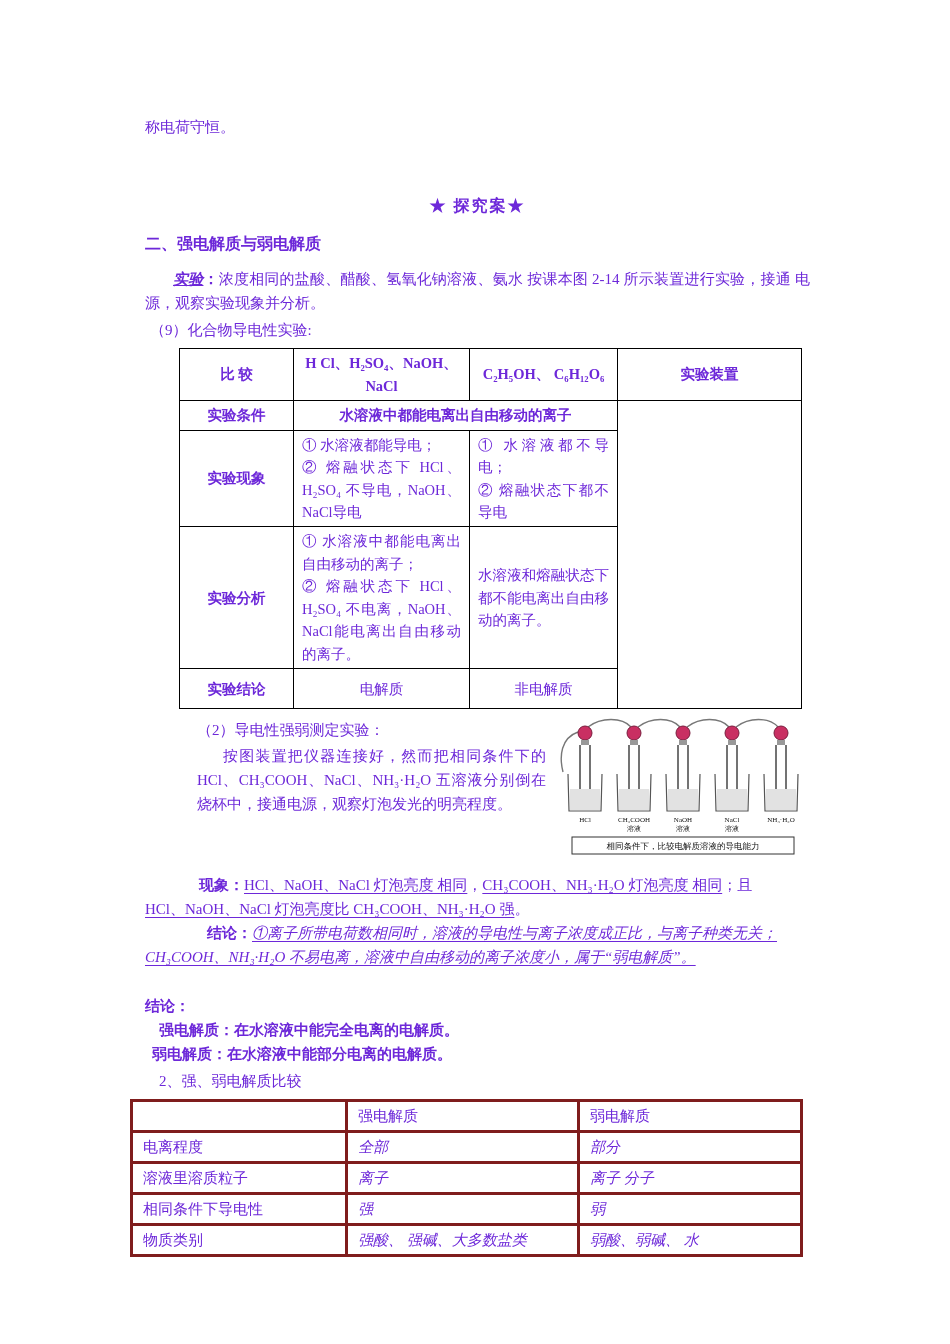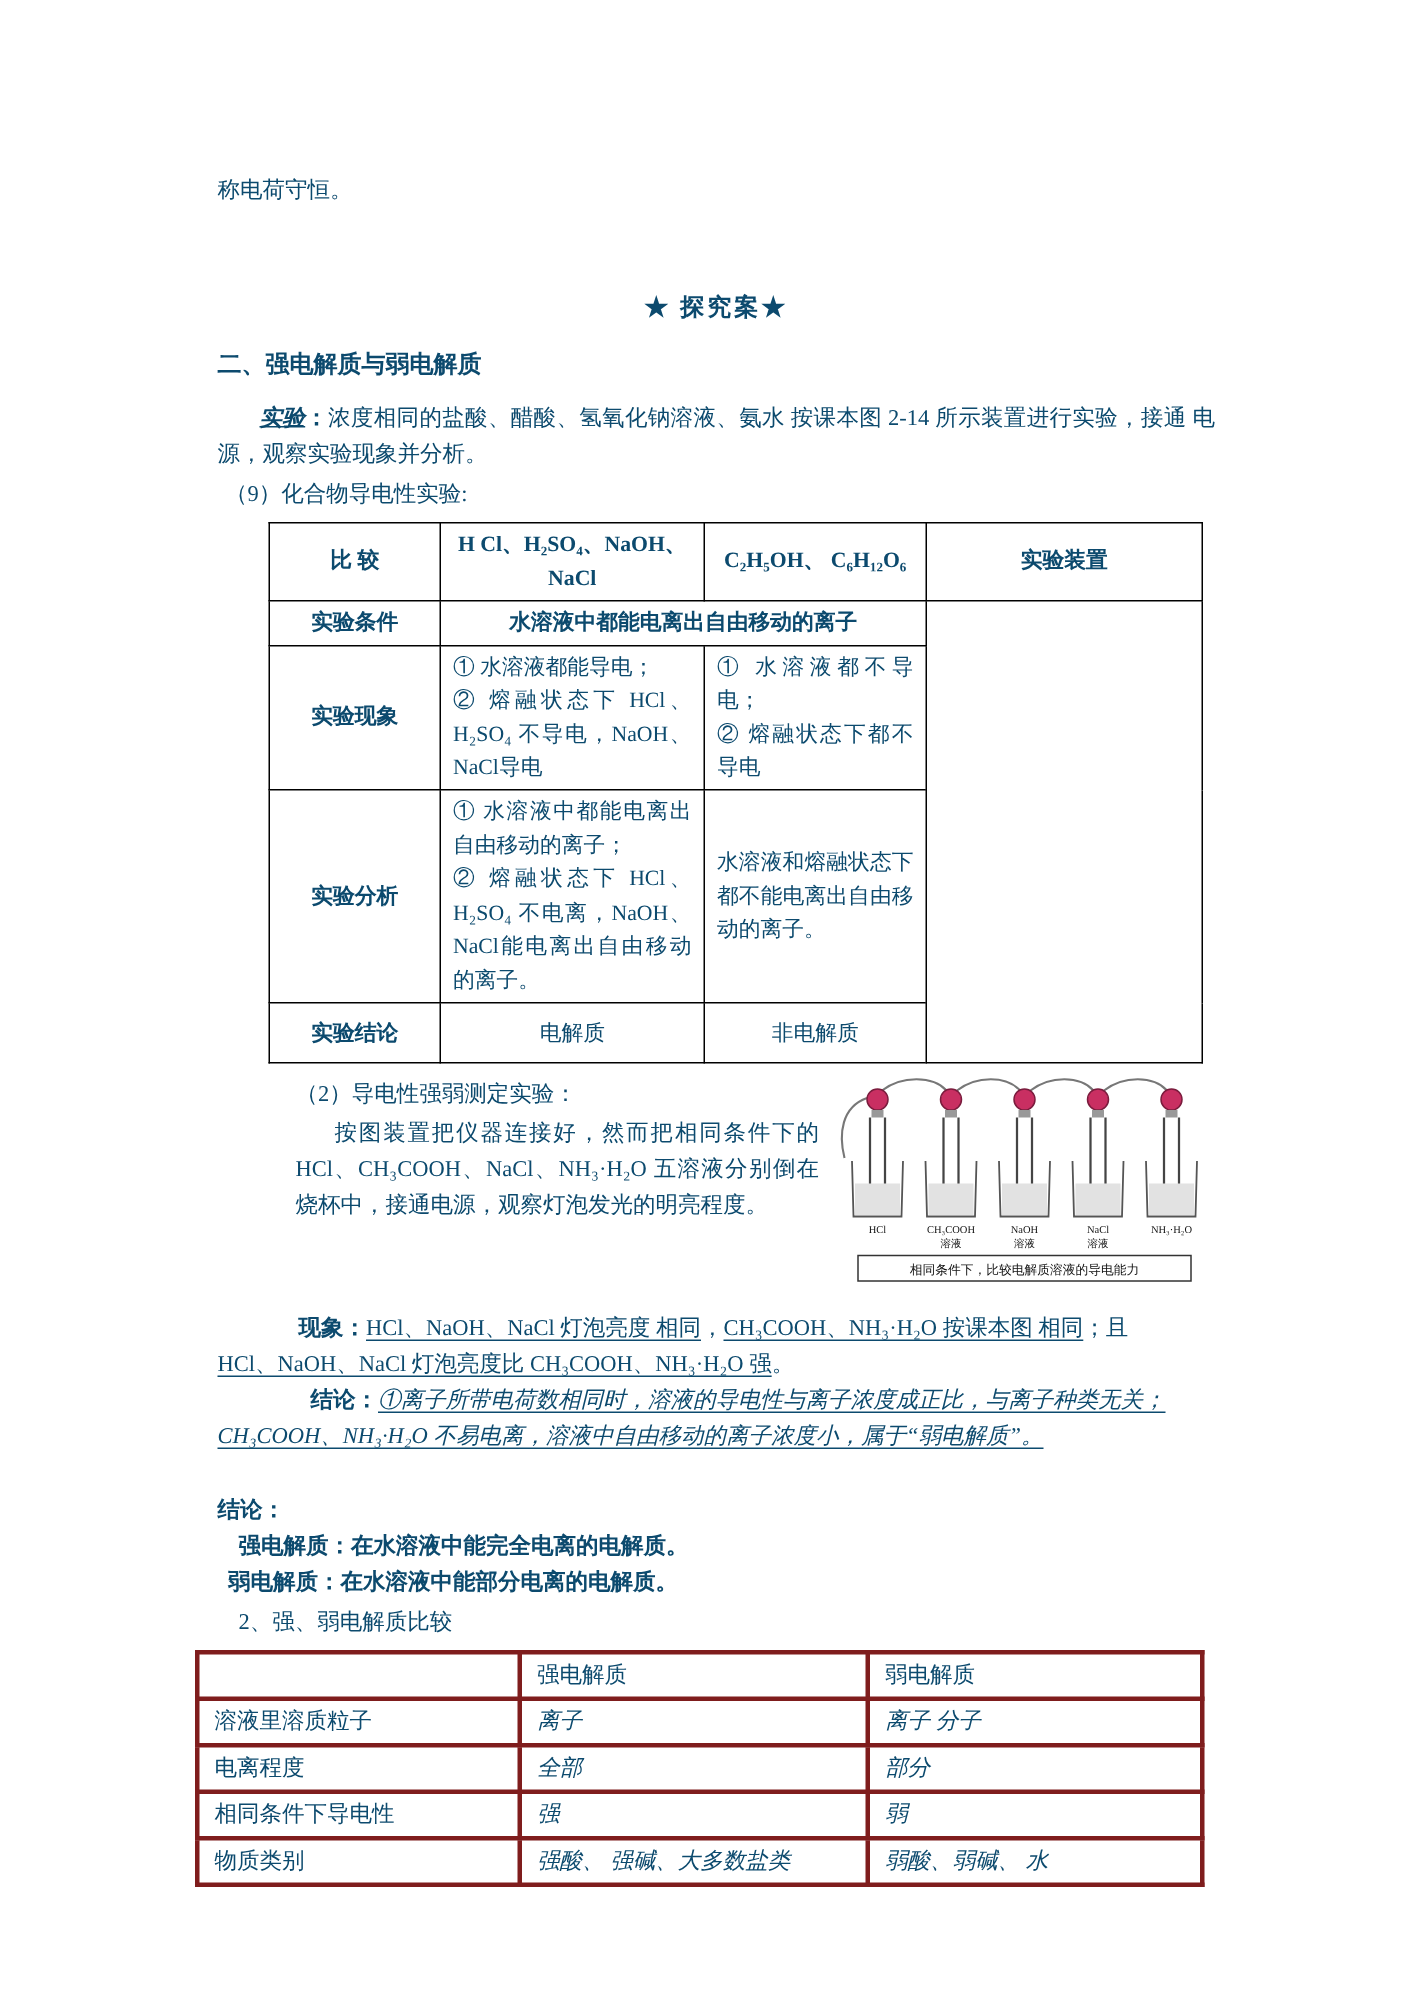--- a/index.html
+++ b/index.html
@@ -1,21 +1,21 @@
 <!DOCTYPE html>
 <html><head>
 <meta charset="utf-8">
 <style>
   * { margin:0; padding:0; box-sizing:border-box; }
   html,body { background:#ffffff; }
   .page {
     position:relative;
     width:950px; height:1344px; overflow:hidden;
     margin:0 auto;
-    background:#ffffff; color:#0c4a6e;
+    background:#ffffff; color:#6d28d9;
     font-family:"Liberation Serif","DejaVu Serif",serif;
     font-size:15px; line-height:1.6;
     padding:115px 140px 40px 145px;
   }
   .star-title { text-align:center; font-weight:bold; font-size:16px; margin-top:54px; letter-spacing:2px; }
   .section-heading { font-weight:bold; font-size:16px; margin-top:12px; }
   .experiment-intro { margin-top:11px; text-indent:28px; text-align:justify; }
   .exp-label { font-weight:bold; font-style:italic; text-decoration:underline; }
   .exp-colon { font-weight:bold; }
   .sub-heading { margin-top:3px; padding-left:5px; }
@@ -176,21 +176,21 @@
           <text x="223" y="113" font-size="7" text-anchor="middle"></text>
         </g>
 
         <rect x="14" y="119" width="222" height="17" fill="#ffffff" stroke="#333" stroke-width="1"></rect>
         <text x="125" y="131" font-size="8.5" text-anchor="middle">相同条件下，比较电解质溶液的导电能力</text>
       </svg>
     </div>
   </div>
 
   <div class="phen">
-    <div class="l1"><span class="b">现象：</span><span class="u">HCl、NaOH、NaCl 灯泡亮度 相同</span><span>，</span><span class="u">CH₃COOH、NH₃·H₂O 按课本图 相同</span><span>；且 </span></div>
+    <div class="l1"><span class="b">现象：</span><span class="u">HCl、NaOH、NaCl 灯泡亮度 相同</span><span>，</span><span class="u">CH₃COOH、NH₃·H₂O 灯泡亮度 相同</span><span>；且 </span></div>
     <div><span class="u">HCl、NaOH、NaCl 灯泡亮度比 CH₃COOH、NH₃·H₂O 强</span><span>。</span></div>
   </div>
 
   <div class="concl">
     <div class="il1"><span class="b">结论：</span><span class="ui">①离子所带电荷数相同时，溶液的导电性与离子浓度成正比，与离子种类无关；</span></div>
     <div><span class="ui">CH₃COOH、NH₃·H₂O 不易电离，溶液中自由移动的离子浓度小，属于“弱电解质”。</span></div>
   </div>
 
   <div class="summary">
     <div class="b">结论：</div>
@@ -205,30 +205,30 @@
         <col style="width:232px">
         <col style="width:223px">
       </colgroup>
     <tbody>
         <tr>
       <td></td>
       <td>强电解质</td>
       <td>弱电解质</td>
     </tr>
     <tr>
+      <td>电离程度</td>
+      <td class="it">全部</td>
+      <td class="it">部分</td>
+    </tr>
+    <tr>
       <td>溶液里溶质粒子</td>
       <td class="it">离子</td>
       <td class="it">离子  分子</td>
     </tr>
     <tr>
-      <td>电离程度</td>
-      <td class="it">全部</td>
-      <td class="it">部分</td>
-    </tr>
-    <tr>
       <td>相同条件下导电性</td>
       <td class="it">强</td>
       <td class="it">弱</td>
     </tr>
     <tr>
       <td>物质类别</td>
       <td class="it">强酸、 强碱、大多数盐类</td>
       <td class="it">弱酸、弱碱、 水</td>
     </tr>
   </tbody>

